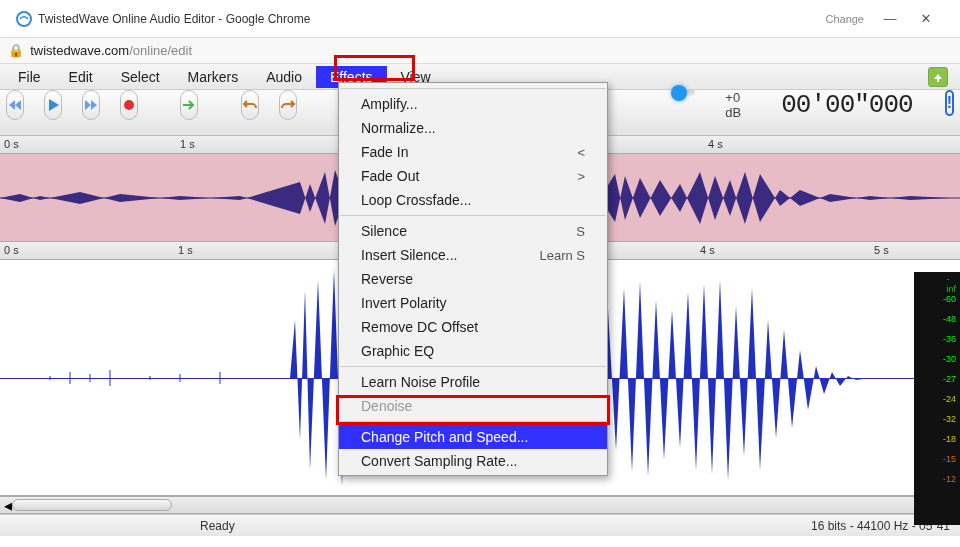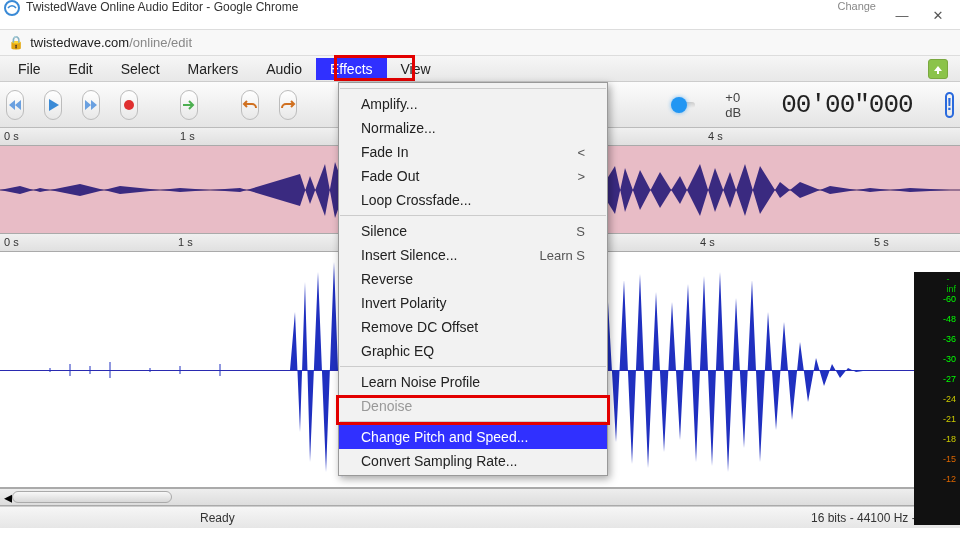--- a/index.html
+++ b/index.html
@@ -1,36 +1,36 @@
 <!DOCTYPE html>
 <html><head>
 <meta charset="utf-8">
 <style>
 * { margin: 0; padding: 0; box-sizing: border-box; font-family: "Segoe UI", Tahoma, sans-serif; }
 body { width: 960px; height: 547px; overflow: hidden; background: #fff; position: relative; }
 
-.titlebar { height: 30px; background: #fff; border-bottom: 1px solid #ddd; display: flex; align-items: flex-start; padding: 0 4px; font-size: 12px; color: #333; }
+.titlebar { height: 38px; background: #fff; border-bottom: 1px solid #ddd; display: flex; align-items: center; padding: 0 16px; font-size: 12px; color: #333; }
 .titlebar .icon { width: 16px; height: 16px; margin-right: 6px; }
 .titlebar .spacer { flex: 1; }
 .titlebar .win-btn { width: 36px; height: 30px; display: flex; align-items: center; justify-content: center; font-size: 13px; color: #555; }
 .titlebar .mouth { font-size: 11px; color: #888; margin-right: 8px; }
 
 .urlbar { height: 26px; background: #f8f8f8; border-bottom: 1px solid #ddd; display: flex; align-items: center; padding: 0 8px; font-size: 13px; color: #333; }
 .urlbar .lock { margin-right: 6px; color: #555; }
 .urlbar .domain { color: #222; }
 .urlbar .path { color: #888; }
 
 .menubar { height: 26px; background: linear-gradient(#f6f6f6,#e8e8e8); border-bottom: 1px solid #ccc; display: flex; align-items: center; padding: 0 4px; font-size: 14px; }
 .menubar .m-item { padding: 3px 14px; color: #222; cursor: default; }
 .menubar .m-item.active { background: #3030ff; color: #fff; }
 .menubar .hl-box { position: absolute; border: 3px solid #e30000; pointer-events: none; }
 .menubar-right { margin-left: auto; padding-right: 8px; }
 .green-arrow { width: 20px; height: 20px; background: #8bc34a; border: 1px solid #7aa83f; border-radius: 3px; display: inline-flex; align-items: center; justify-content: center; }
 
-.toolbar { height: 46px; background: linear-gradient(#fcfcfc,#e4e4e4); border-bottom: 1px solid #bbb; display: flex; align-items: center; padding: 0 6px; gap: 20px; position: relative; }
+.toolbar { height: 46px; background: linear-gradient(#fcfcfc,#e4e4e4); border-bottom: 1px solid #bbb; display: flex; padding: 0 6px; gap: 20px; position: relative; }
 .tbtn { width: 30px; height: 30px; border: 1px solid #bcbcbc; border-radius: 15px; background: linear-gradient(#fff,#e8e8e8); display: flex; align-items: center; justify-content: center; }
 .tbtn svg { width: 16px; height: 16px; }
 .tb-gap { width: 12px; }
 .vol-slider { width: 100px; height: 6px; background: linear-gradient(#ccc,#eee); border-radius: 3px; position: relative; margin-left: 20px; }
 .vol-thumb { position: absolute; right: 8px; top: -5px; width: 16px; height: 16px; border-radius: 8px; background: #2196f3; box-shadow: 0 0 4px rgba(33,150,243,.6); }
 .db-label { font-size: 13px; color: #444; margin-left: 10px; }
 .timecode { font-family: "Courier New", monospace; font-size: 26px; letter-spacing: -1px; color: #222; margin-left: 20px; }
 .info-btn { width: 26px; height: 26px; border: 2px solid #2a6add; border-radius: 13px; color: #2a6add; font-weight: bold; font-size: 16px; display: flex; align-items: center; justify-content: center; margin-left: 12px; }
 
 .ruler { height: 18px; background: linear-gradient(#f0f0f0,#e0e0e0); border-bottom: 1px solid #aaa; position: relative; font-size: 11px; color: #333; }
@@ -206,21 +206,21 @@
 
 <div class="meter">
   <div class="scale">
     <div style="top:2px;color:#0c0">-inf</div>
     <div style="top:22px">-60</div>
     <div style="top:42px">-48</div>
     <div style="top:62px">-36</div>
     <div style="top:82px">-30</div>
     <div style="top:102px">-27</div>
     <div style="top:122px;color:#cc0">-24</div>
-    <div style="top:142px;color:#cc0">-21</div>
+    <div style="top:142px;color:#cc0">-32</div>
     <div style="top:162px;color:#cc0">-18</div>
     <div style="top:182px;color:#d60">-15</div>
     <div style="top:202px;color:#d60">-12</div>
   </div>
 </div>
 
 <div class="hscroll">
   <span>◂</span>
   <div class="thumb"></div>
 </div>

